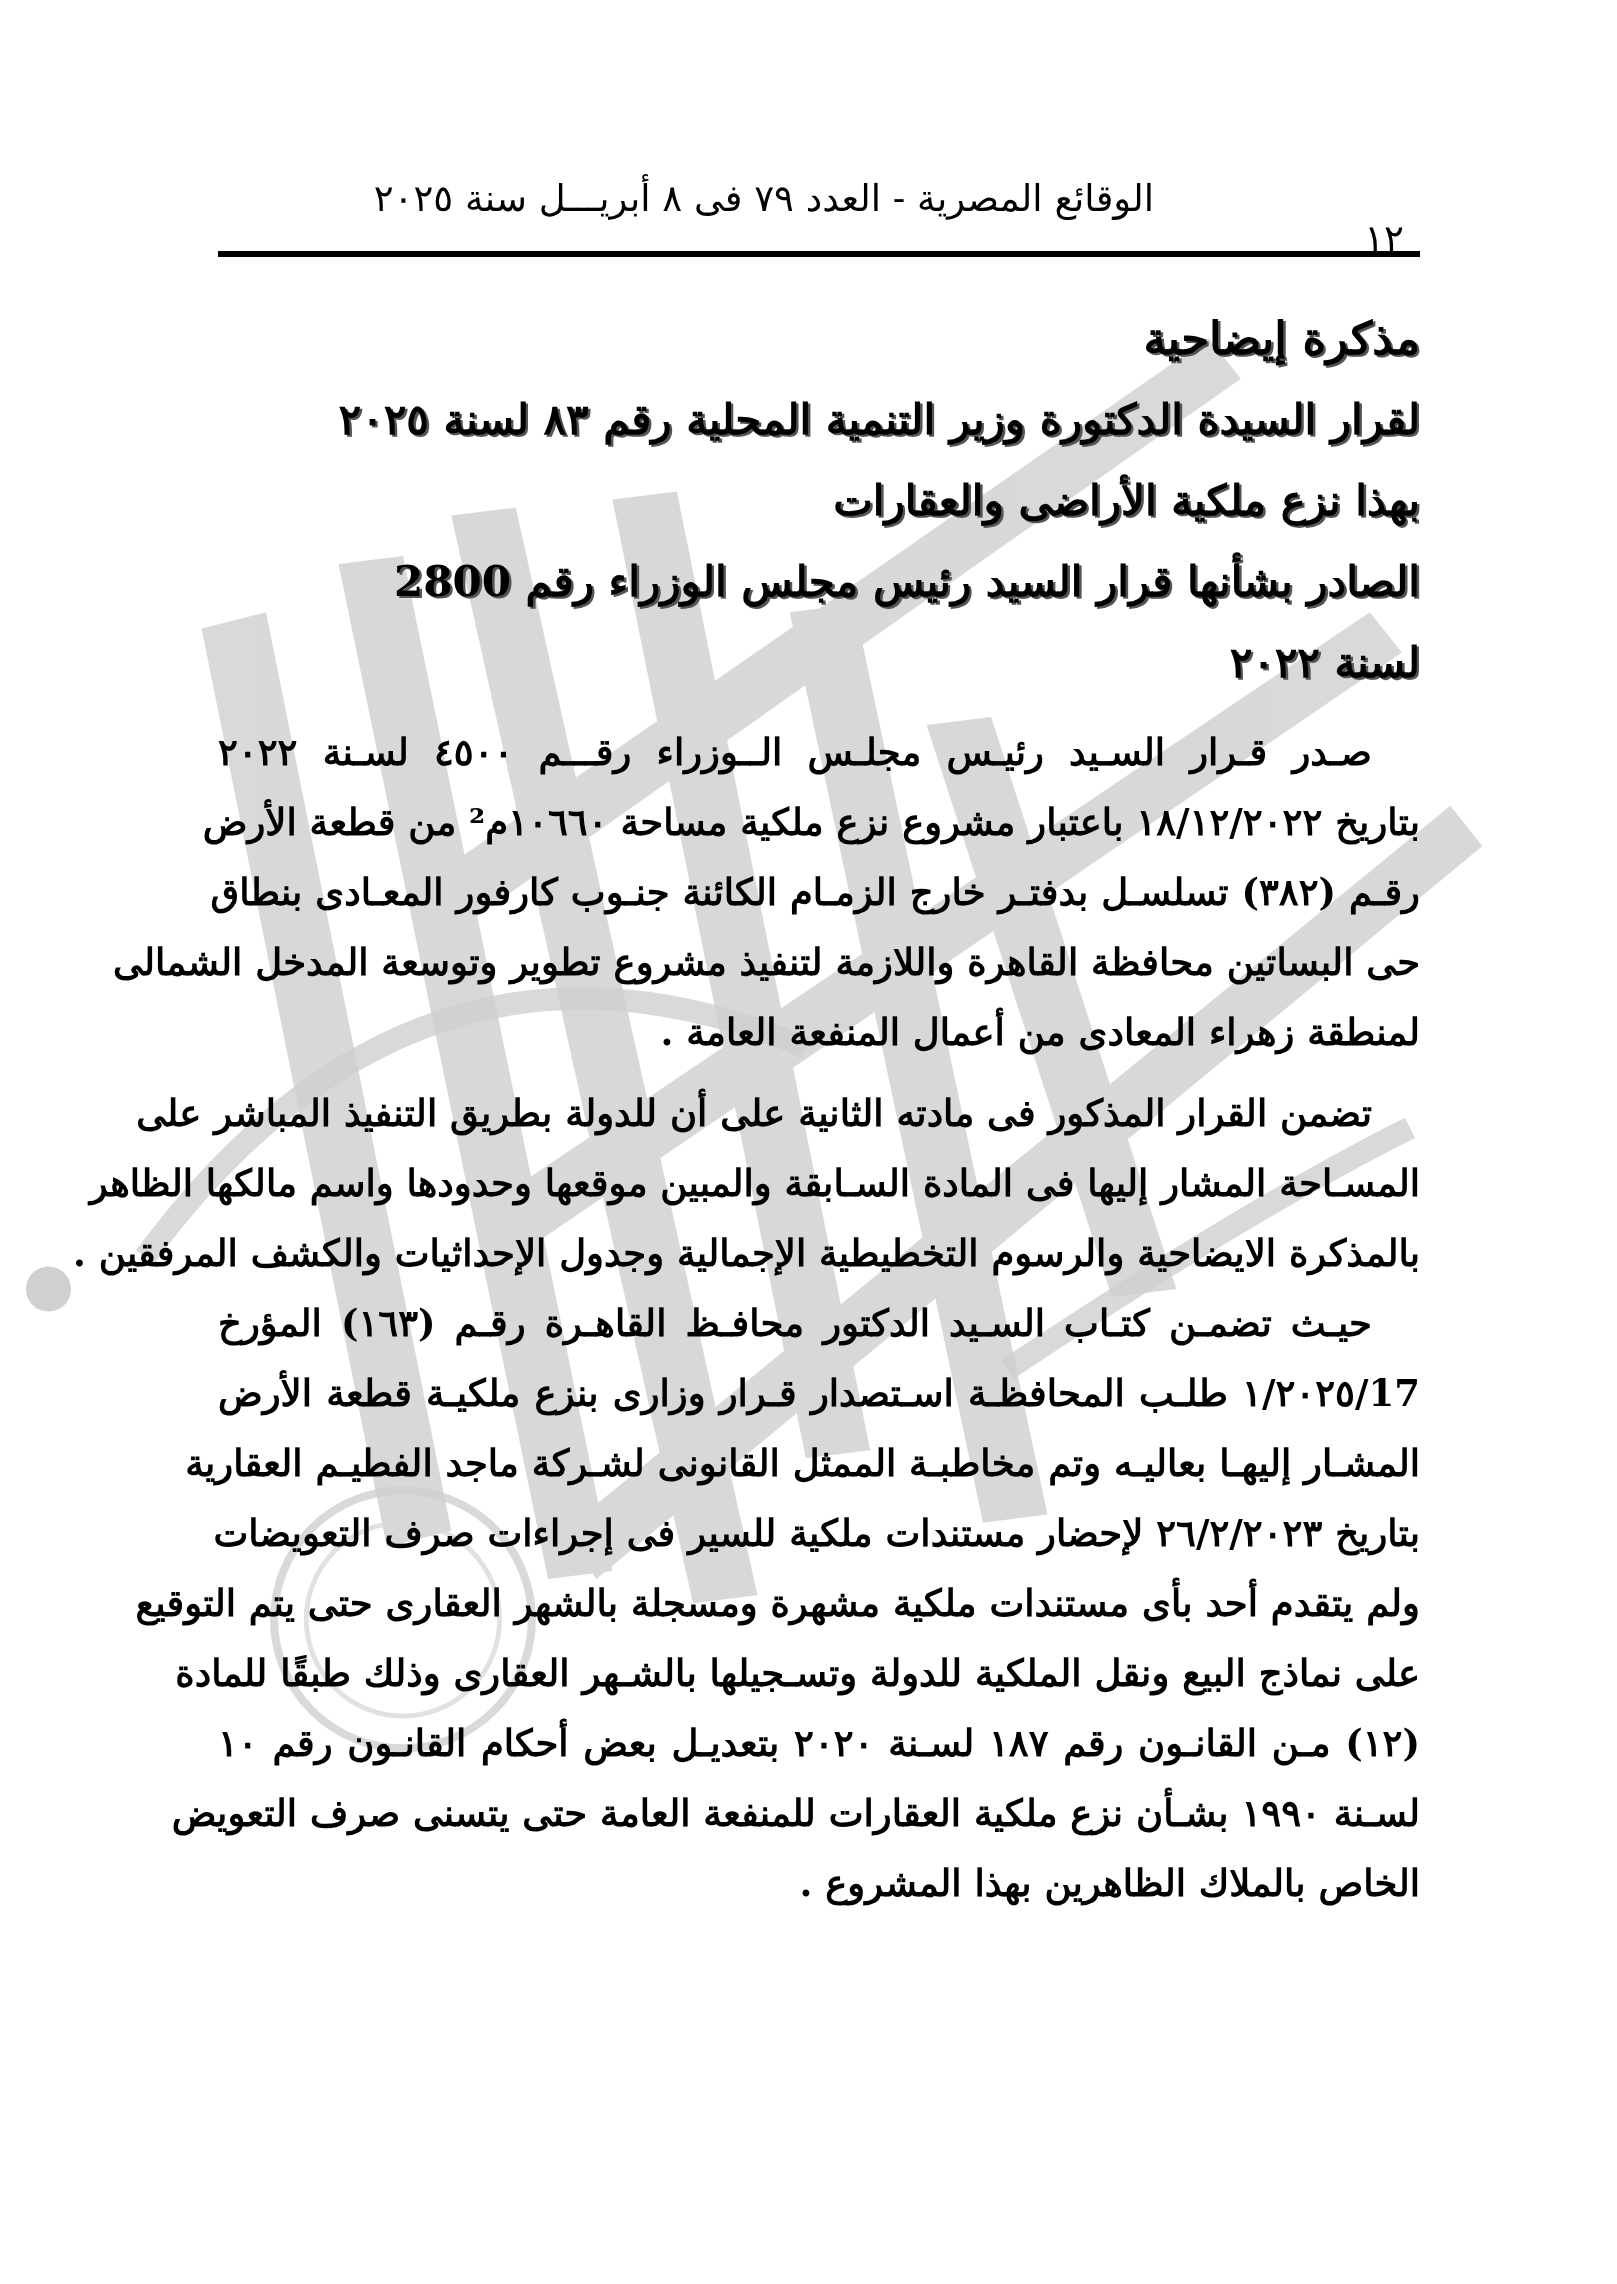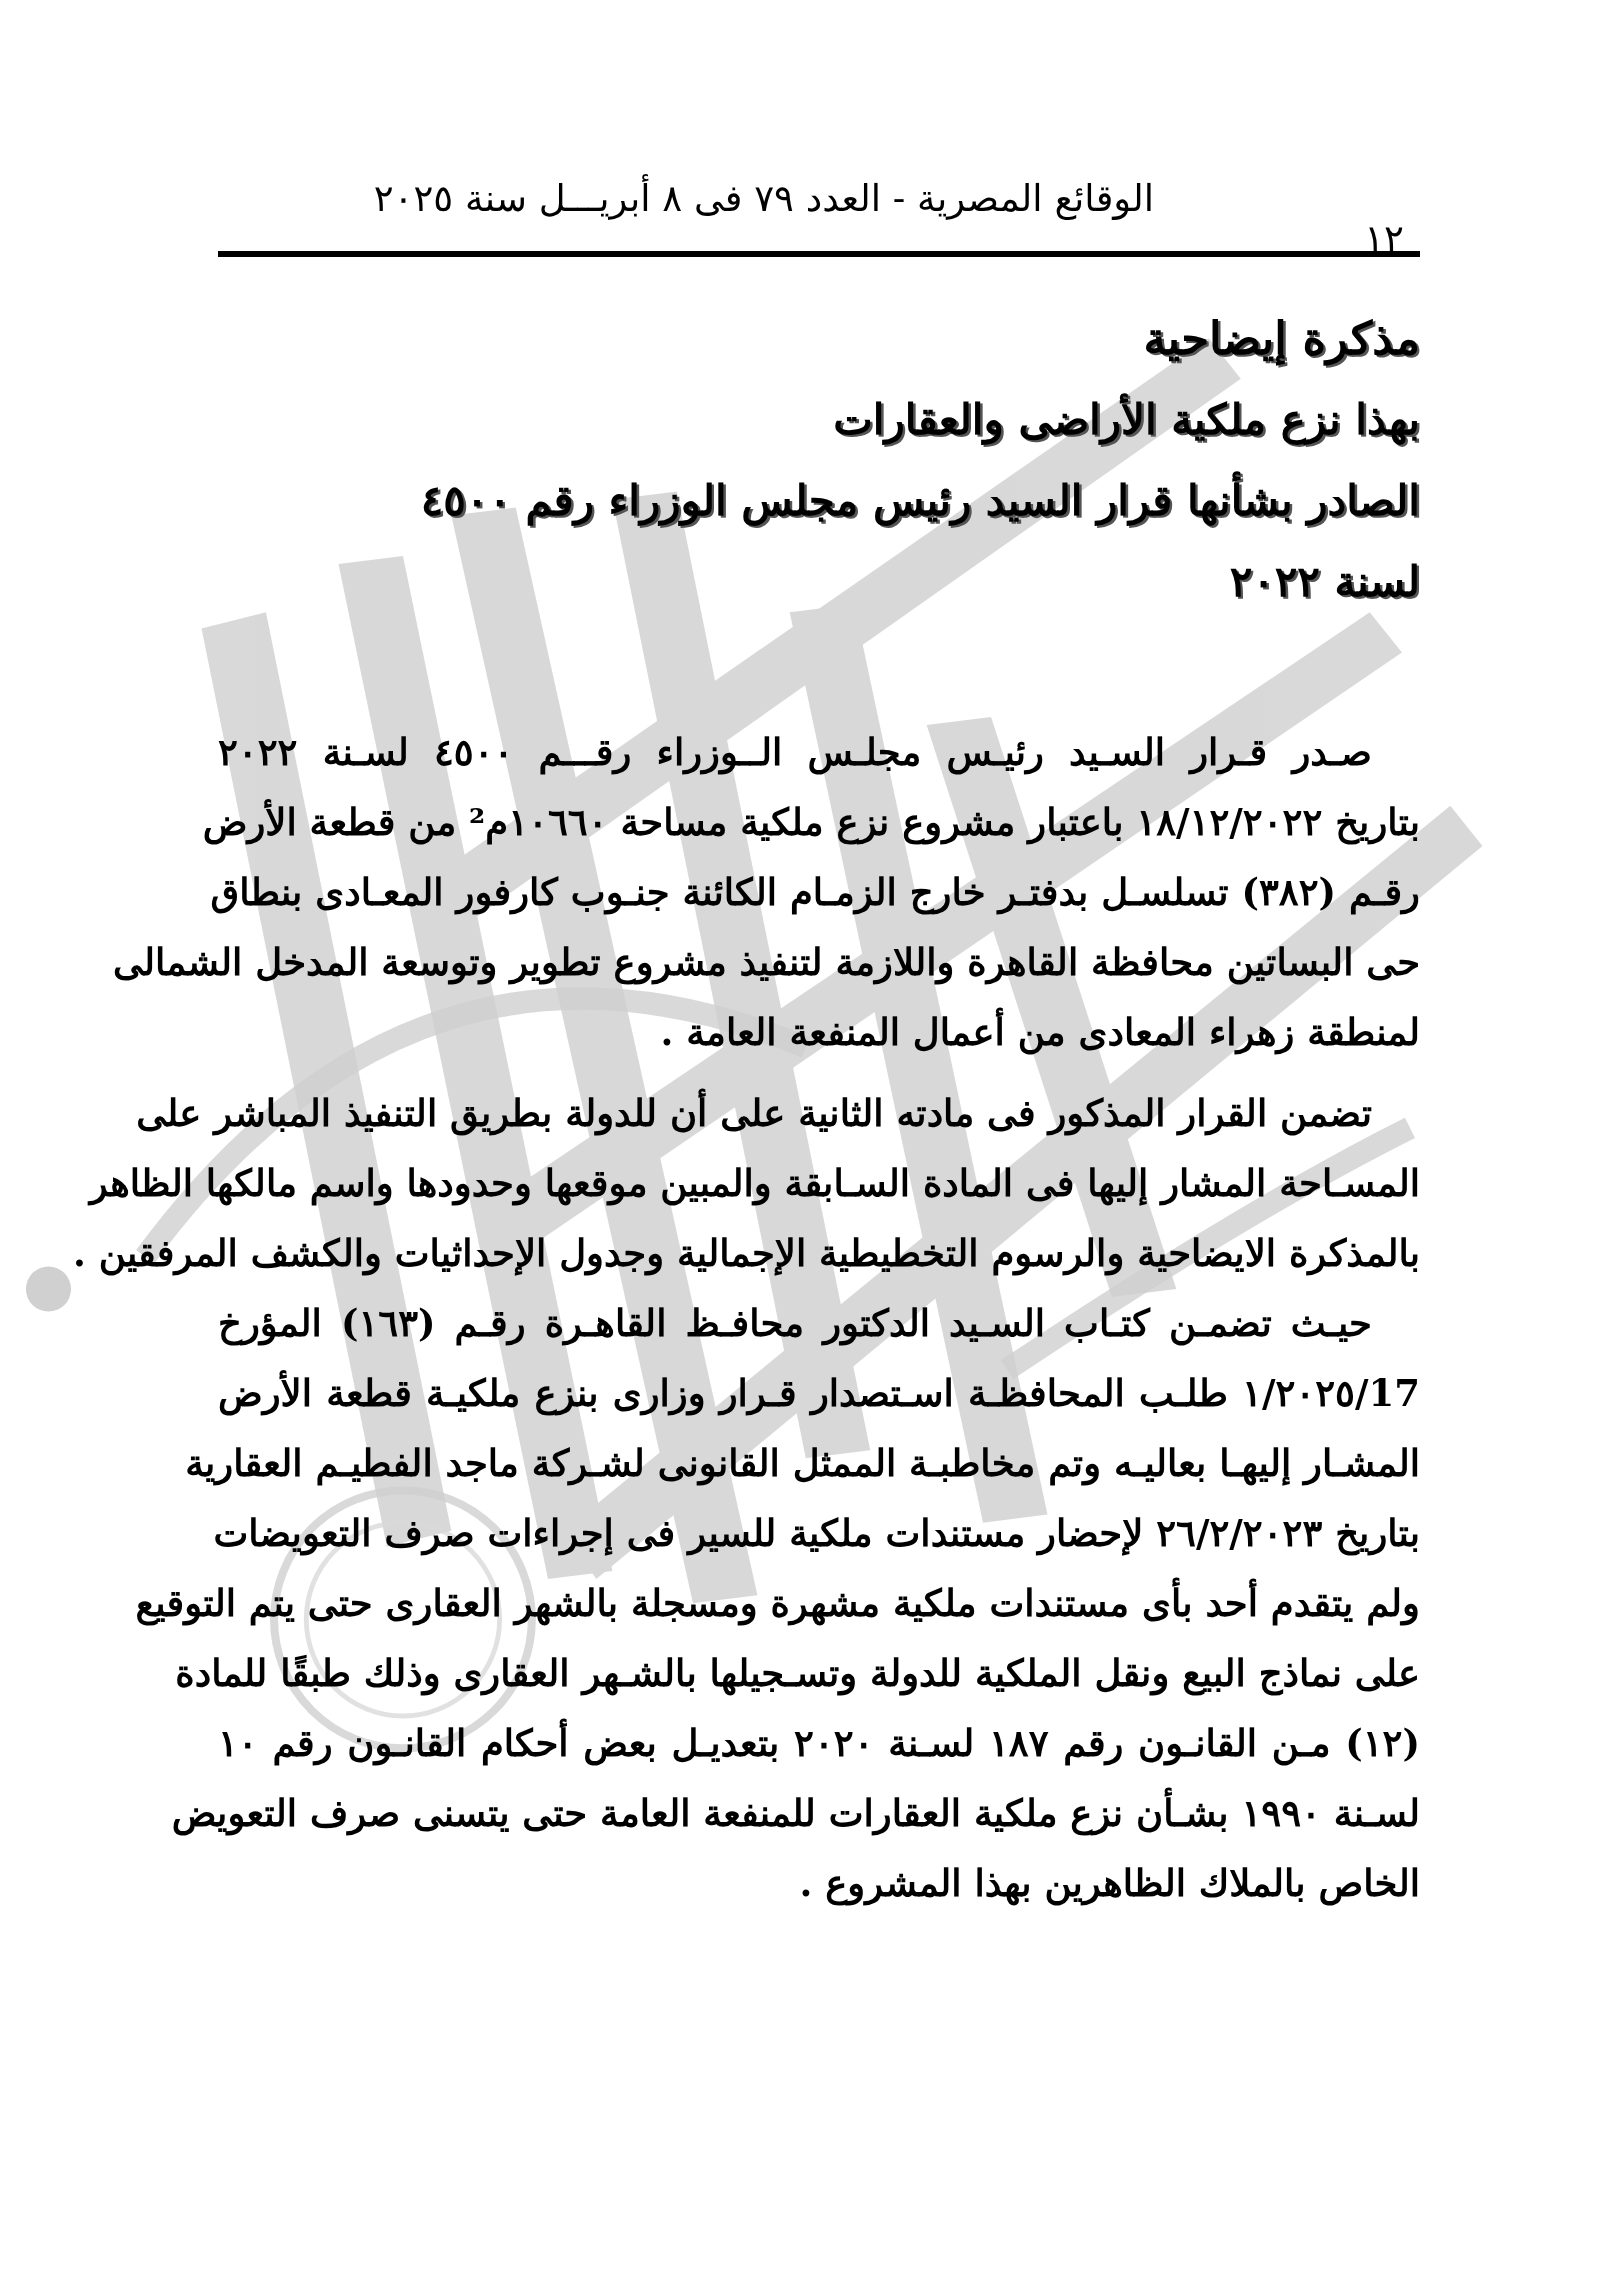--- a/index.html
+++ b/index.html
@@ -47,22 +47,23 @@
 
 <div class="page">
   <div class="header">
     <span class="pageno">١٢</span>
     <span class="title">الوقائع المصرية - العدد ٧٩ فى ٨ أبريـــل سنة ٢٠٢٥</span>
   </div>
   <div class="rule"></div>
 
   <div class="titles">
     <div class="t0">مذكرة إيضاحية</div>
+    <div>لقرار السيدة الدكتورة وزير التنمية المحلية رقم ٨٣ لسنة ٢٠٢٥</div>
     <div>بهذا نزع ملكية الأراضى والعقارات</div>
-    <div>الصادر بشأنها قرار السيد رئيس مجلس الوزراء رقم ٤٥٠٠</div>
+    <div>الصادر بشأنها قرار السيد رئيس مجلس الوزراء رقم 2800</div>
     <div>لسنة ٢٠٢٢</div>
   </div>
 
   <div class="body">
     <div>
       <span class="line indent">صـدر قـرار السـيد رئيـس مجلـس الــوزراء رقـــم ٤٥٠٠ لسـنة ٢٠٢٢</span>
       <span class="line">بتاريخ ١٨/١٢/٢٠٢٢ باعتبار مشروع نزع ملكية مساحة ١٠٦٦٠م² من قطعة الأرض</span>
       <span class="line">رقـم (٣٨٢) تسلسـل بدفتـر خارج الزمـام الكائنة جنـوب كارفور المعـادى بنطاق</span>
       <span class="line">حى البساتين محافظة القاهرة واللازمة لتنفيذ مشروع تطوير وتوسعة المدخل الشمالى</span>
       <span class="line last">لمنطقة زهراء المعادى من أعمال المنفعة العامة .</span>

